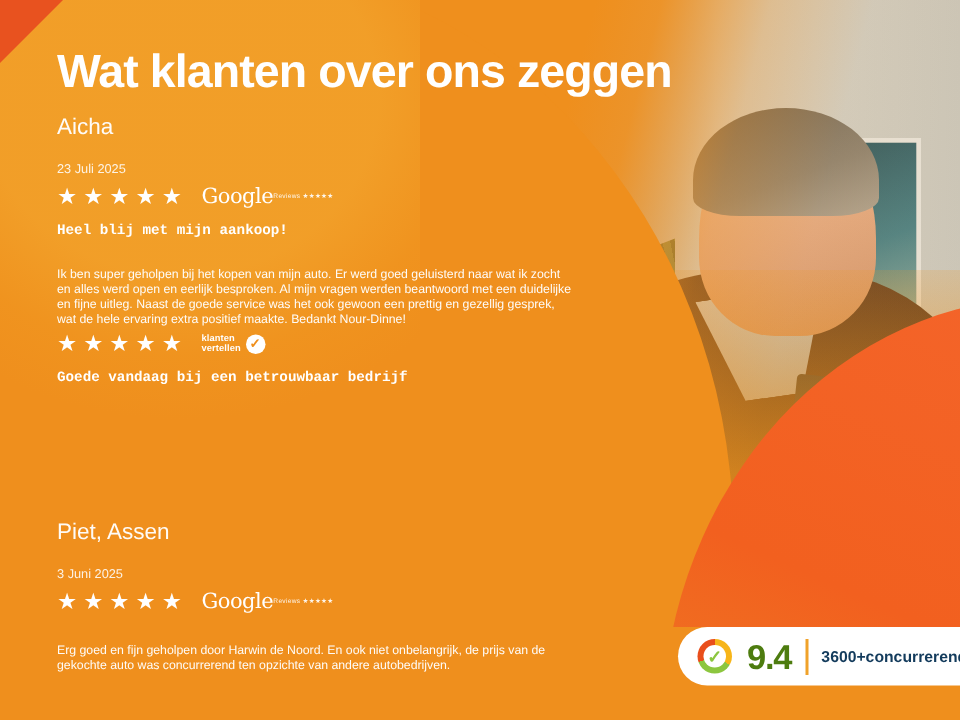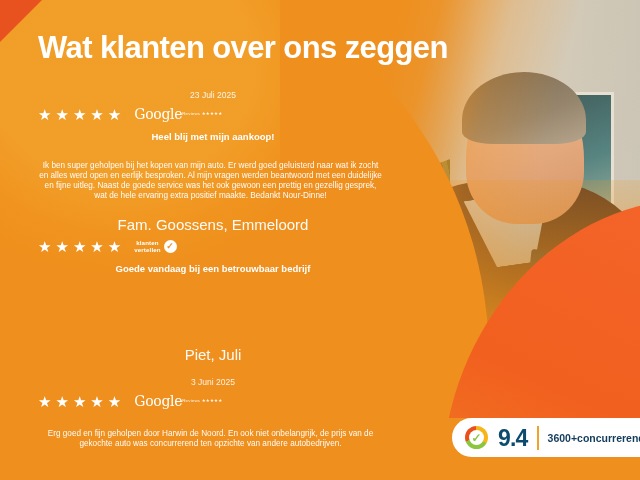--- a/index.html
+++ b/index.html
@@ -10,21 +10,20 @@
   body {
     font-family: "Liberation Sans", sans-serif;
   }
 
   #stage {
     position: relative;
     width: 640px;
     height: 480px;
     overflow: hidden;
     background: #ee8e1c;
-    text-align: center;
   }
 
   
   .bg-base {
     position: absolute;
     inset: 0;
     background: #ef8f1d;
   }
   
   .bg-corner-tl {
@@ -375,20 +374,21 @@
     line-height: 9px;
     font-weight: 700;
   }
 
   .rev-title {
     font-size: 9.5px;
     font-weight: 700;
     color: #ffffff;
     margin-top: 7px;
     line-height: 12px;
+    font-family: Liberation Mono, monospace;
   }
   .rev-body {
     font-size: 8.2px;
     color: #ffffff;
     line-height: 10px;
     margin-top: 18px;
     opacity: .97;
     width: 345px;
   }
 
@@ -430,21 +430,21 @@
   }
   .kiyoh-tick {
     color: #8cc63f;
     font-size: 12px;
     font-weight: 700;
     line-height: 12px;
   }
   .rating-score {
     font-size: 23px;
     font-weight: 700;
-    color: #0c4a6e;
+    color: #4d7c0f;
     letter-spacing: -0.8px;
     line-height: 24px;
   }
   .rating-div {
     width: 2px;
     height: 24px;
     background: #f0a22a;
     flex: none;
   }
   .rating-text {
@@ -496,40 +496,40 @@
 
   <div class="swoosh"></div>
   <div class="swoosh-bottom"></div>
   <div class="bg-corner-tl"></div>
 
   <div class="content">
 
     <div class="headline">Wat klanten over ons zeggen</div>
 
     <div class="review rev-1">
+      <div class="rev-name">Aicha</div>
       <div class="rev-date">23 Juli 2025</div>
       <div class="rev-meta">
         <div class="stars">
           <span class="star">★</span>
           <span class="star">★</span>
           <span class="star">★</span>
           <span class="star">★</span>
           <span class="star">★</span>
         </div>
         <div class="google-mark">
           <span class="google-word">Google</span>
           <span class="google-sub">Reviews ★★★★★</span>
         </div>
       </div>
       <div class="rev-title">Heel blij met mijn aankoop!</div>
       <div class="rev-body">Ik ben super geholpen bij het kopen van mijn auto. Er werd goed geluisterd naar wat ik zocht en alles werd open en eerlijk besproken. Al mijn vragen werden beantwoord met een duidelijke en fijne uitleg. Naast de goede service was het ook gewoon een prettig en gezellig gesprek, wat de hele ervaring extra positief maakte. Bedankt Nour-Dinne!</div>
     </div>
 
     <div class="review rev-2">
-      <div class="rev-name">Fam. Goossens, Emmeloord</div>
       <div class="rev-meta">
         <div class="stars">
           <span class="star">★</span>
           <span class="star">★</span>
           <span class="star">★</span>
           <span class="star">★</span>
           <span class="star">★</span>
         </div>
         <div class="kv-mark">
           <span class="kv-text">
@@ -538,21 +538,21 @@
           </span>
           <span class="kv-circle">
             <span class="kv-check">✓</span>
           </span>
         </div>
       </div>
       <div class="rev-title">Goede vandaag bij een betrouwbaar bedrijf</div>
     </div>
 
     <div class="review rev-3">
-      <div class="rev-name">Piet, Juli</div>
+      <div class="rev-name">Piet, Assen</div>
       <div class="rev-date">3 Juni 2025</div>
       <div class="rev-meta">
         <div class="stars">
           <span class="star">★</span>
           <span class="star">★</span>
           <span class="star">★</span>
           <span class="star">★</span>
           <span class="star">★</span>
         </div>
         <div class="google-mark">

